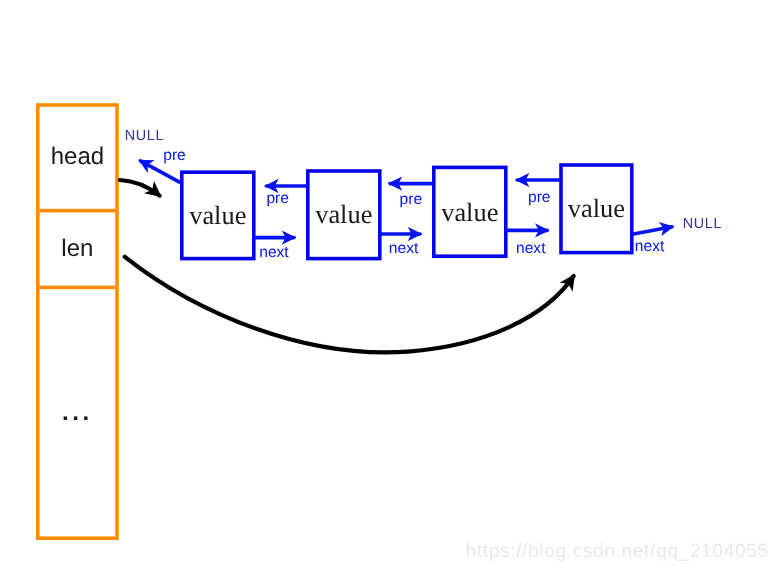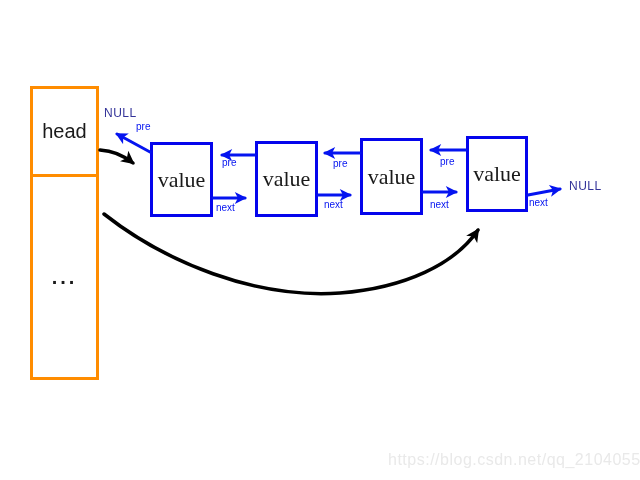--- a/index.html
+++ b/index.html
@@ -10,21 +10,21 @@
     --ink:#1a1a1a;
     --black-arrow:#000000;
     --watermark-gray:#e9e9e9;
     --background:#ffffff;
   }
   html,body{margin:0;padding:0;}
   body{font-family:"Liberation Sans","DejaVu Sans",sans-serif;background:#fff;}
   .stage{position:relative;width:640px;height:480px;background:var(--background);overflow:hidden;}
 
   
-  .struct{position:absolute;left:30px;top:86px;width:69px;height:294px;
+  .struct{position:absolute;left:30px;top:86px;width:69px;height:364px;
           border:3px solid var(--struct-border);box-sizing:border-box;
           display:flex;flex-direction:column;background:var(--background);}
   .struct-cell{display:flex;align-items:center;justify-content:center;
                font-size:20px;color:var(--ink);
                border-bottom:3px solid var(--struct-border);box-sizing:border-box;}
   .struct-cell:last-child{border-bottom:none;}
   .cell-head{height:88px;}
   .cell-tail{height:60px;}
   .cell-len{height:64px;}
   .cell-dots{flex:1;letter-spacing:3px;font-weight:bold;}
@@ -32,21 +32,21 @@
   
   .node{position:absolute;border:3px solid var(--node-border);box-sizing:border-box;
         background:var(--background);display:flex;align-items:center;justify-content:center;
         font-size:22px;color:var(--ink);font-family:Liberation Serif, serif;}
   .node1{left:150px;top:142px;width:63px;height:75px;}
   .node2{left:255px;top:141px;width:63px;height:76px;}
   .node3{left:360px;top:138px;width:63px;height:77px;}
   .node4{left:466px;top:136px;width:62px;height:76px;}
 
   
-  .ptr-label{position:absolute;font-size:10px;color:var(--pointer-blue);line-height:1;}
+  .ptr-label{position:absolute;font-size:13px;color:var(--pointer-blue);line-height:1;}
   .null-label{position:absolute;font-size:12px;color:var(--null-text);line-height:1;letter-spacing:0.5px;}
 
   .lbl-pre-null{left:136px;top:122px;}
   .lbl-null-left{left:104px;top:107px;}
   .lbl-pre-2{left:222px;top:158px;}
   .lbl-next-1{left:216px;top:203px;}
   .lbl-pre-3{left:333px;top:159px;}
   .lbl-next-2{left:324px;top:200px;}
   .lbl-pre-4{left:440px;top:157px;}
   .lbl-next-3{left:430px;top:200px;}
@@ -64,20 +64,21 @@
   .watermark{position:absolute;left:388px;top:451px;font-size:16px;
              color:var(--watermark-gray);letter-spacing:0.5px;white-space:nowrap;}
 </style>
 </head>
 <body>
 
 <div class="stage">
 
   <div class="struct">
     <div class="struct-cell cell-head">head</div>
+    <div class="struct-cell cell-len">len</div>
     <div class="struct-cell cell-dots">...</div>
   </div>
 
   <div class="node node1">value</div>
   <div class="node node2">value</div>
   <div class="node node3">value</div>
   <div class="node node4">value</div>
 
   <span class="null-label lbl-null-left">NULL</span>
   <span class="ptr-label lbl-pre-null">pre</span>

